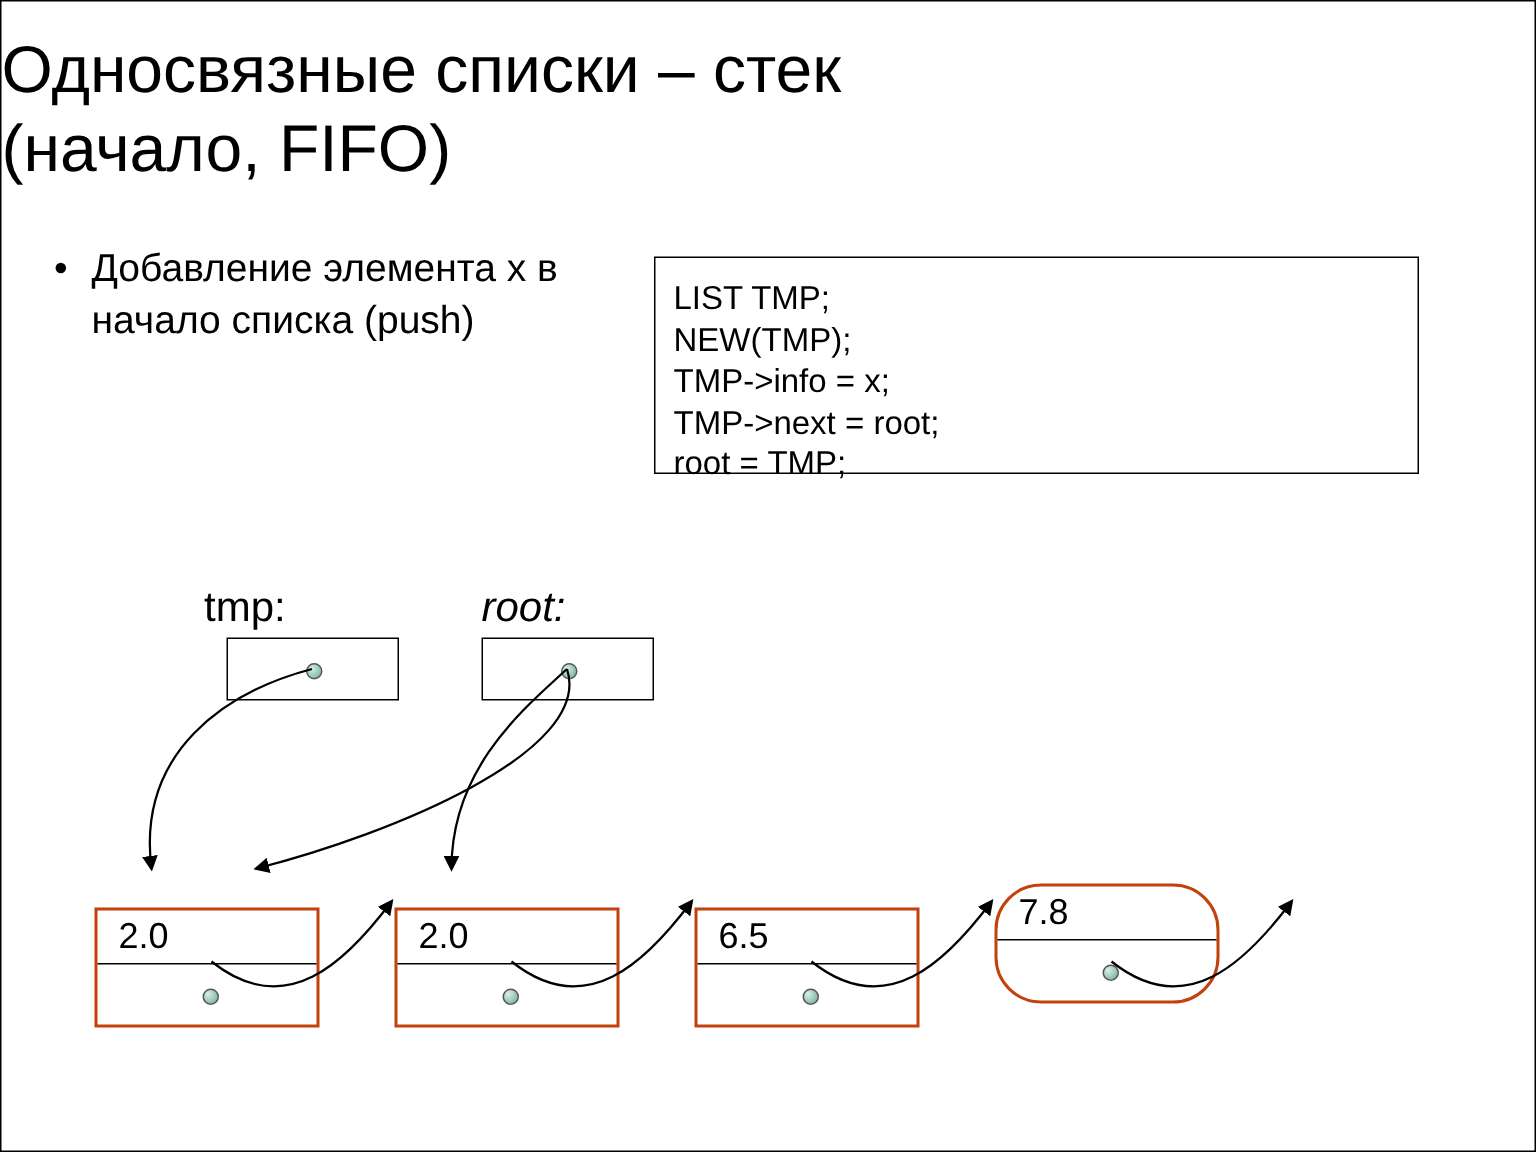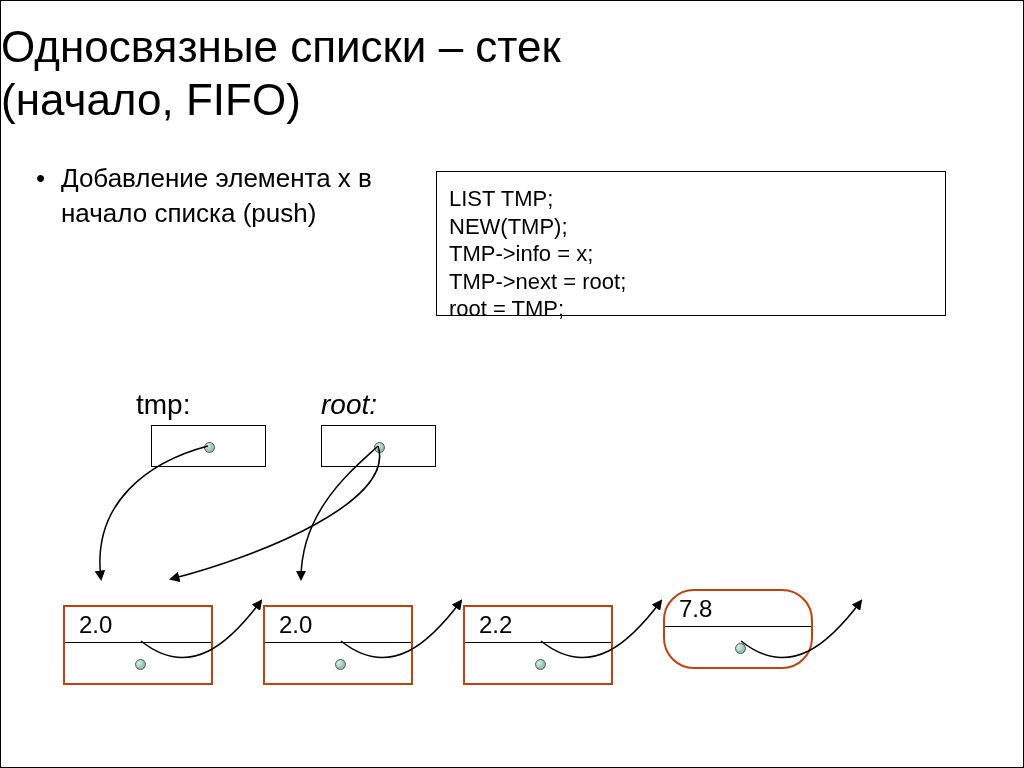--- a/index.html
+++ b/index.html
@@ -136,21 +136,21 @@
         <div class="dot" style="left:70px; top:16px;"></div>
       </div>
   </div>
   <div class="node" style="left:262px; top:580px;">
     <div class="val">2.0</div>
     <div class="ptr">
         <div class="dot" style="left:70px; top:16px;"></div>
       </div>
   </div>
   <div class="node" style="left:462px; top:580px;">
-    <div class="val">2.2</div>
+    <div class="val">6.5</div>
     <div class="ptr">
         <div class="dot" style="left:70px; top:16px;"></div>
       </div>
   </div>
   <div class="node" style="left:662px; top:564px;border-radius:31px;">
     <div class="val">7.8</div>
     <div class="ptr">
         <div class="dot" style="left:70px; top:16px;"></div>
       </div>
   </div>

